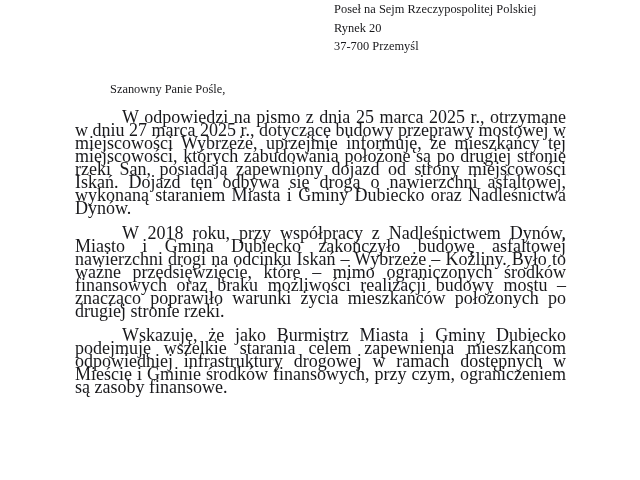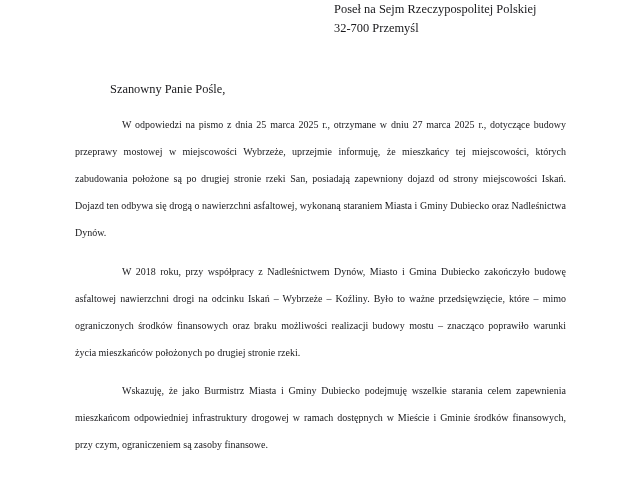--- a/index.html
+++ b/index.html
@@ -54,40 +54,41 @@
 
   
   .body-text {
     position: absolute;
     left: 75px;
     top: 111px;
     width: 491px;
   }
   .para {
     margin: 0 0 11.5px 0;
-    font-size: 10px;
-    line-height: 27px;
+    font-size: 18px;
+    line-height: 13px;
     text-align: justify;
     text-justify: inter-word;
     text-indent: 47px;
     color: #18181b;
     hyphens: none;
   }
   .para:last-child {
     margin-bottom: 0;
   }
 </style>
 </head>
 <body>
 
 <div class="page">
 
   <div class="addressee">
     <span class="addr-line">Poseł na Sejm Rzeczypospolitej Polskiej</span>
-    <span class="addr-line">32-700 Przemyśl</span>
+    <span class="addr-line">Rynek 20</span>
+    <span class="addr-line">37-700 Przemyśl</span>
   </div>
 
   <div class="salutation">Szanowny Panie Pośle,</div>
 
   <div class="body-text">
     <p class="para">W odpowiedzi na pismo z dnia 25 marca 2025 r., otrzymane w dniu 27 marca 2025 r., dotyczące budowy przeprawy mostowej w miejscowości Wybrzeże, uprzejmie informuję, że mieszkańcy tej miejscowości, których zabudowania położone są po drugiej stronie rzeki San, posiadają zapewniony dojazd od strony miejscowości Iskań. Dojazd ten odbywa się drogą o nawierzchni asfaltowej, wykonaną staraniem Miasta i Gminy Dubiecko oraz Nadleśnictwa Dynów.</p>
     <p class="para">W 2018 roku, przy współpracy z Nadleśnictwem Dynów, Miasto i Gmina Dubiecko zakończyło budowę asfaltowej nawierzchni drogi na odcinku Iskań – Wybrzeże – Koźliny. Było to ważne przedsięwzięcie, które – mimo ograniczonych środków finansowych oraz braku możliwości realizacji budowy mostu – znacząco poprawiło warunki życia mieszkańców położonych po drugiej stronie rzeki.</p>
     <p class="para">Wskazuję, że jako Burmistrz Miasta i Gminy Dubiecko podejmuję wszelkie starania celem zapewnienia mieszkańcom odpowiedniej infrastruktury drogowej w ramach dostępnych w Mieście i Gminie środków finansowych, przy czym, ograniczeniem są zasoby finansowe.</p>
   </div>
 

